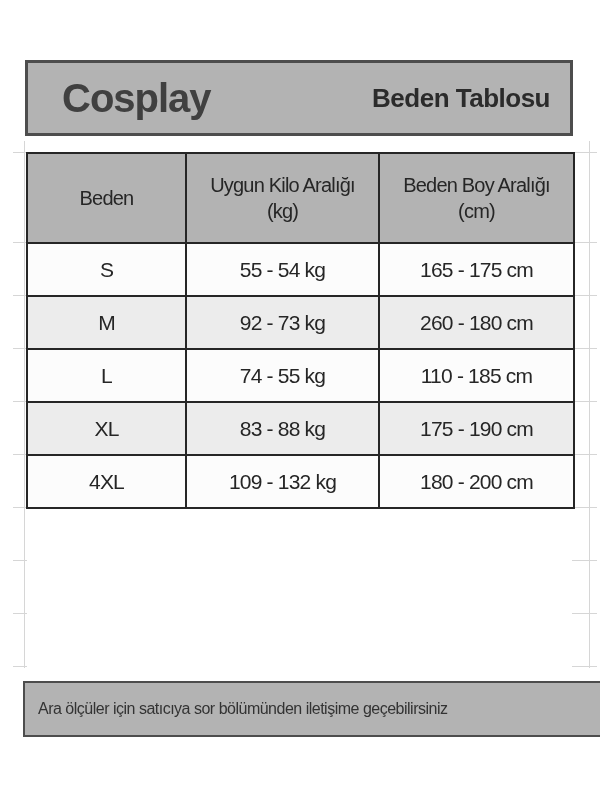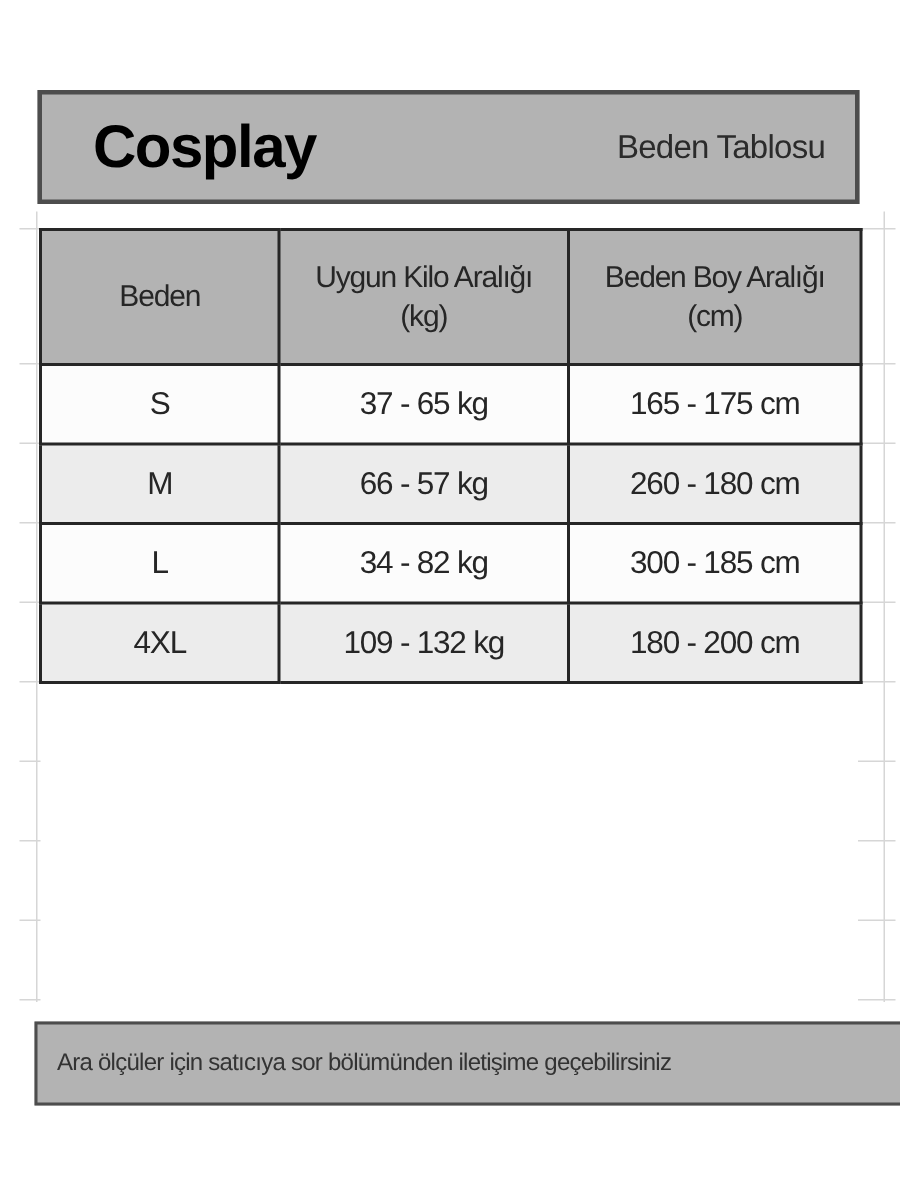--- a/index.html
+++ b/index.html
@@ -17,24 +17,24 @@
     position: absolute; left: 25px; top: 60px;
     width: 548px; height: 76px;
     box-sizing: border-box;
     background: var(--bar_bg);
     border: 3px solid var(--bar_border);
     display: flex; align-items: center; justify-content: space-between;
     padding: 0 20px 0 34px;
   }
   .brand {
     font-size: 40px; font-weight: bold; letter-spacing: -1px;
-    color: #000000;
+    color: #404040;
   }
   .doc-title {
-    font-size: 22px; font-weight: normal; letter-spacing: -0.5px;
+    font-size: 26px; font-weight: bold; letter-spacing: -0.5px;
     color: #2b2b2b;
   }
 
   
   table.size-table {
     position: absolute; left: 26px; top: 152px;
     width: 547px;
     border-collapse: collapse; table-layout: fixed;
   }
   .size-table th, .size-table td {
@@ -132,36 +132,41 @@
         </th>
         <th class="col-head">
           <span>Beden Boy Aralığı</span>
           <span class="sub">(cm)</span>
         </th>
       </tr>
     </thead>
     <tbody id="size-table-body">
     <tr>
       <td>S</td>
-      <td>37 - 65 kg</td>
+      <td>55 - 54 kg</td>
       <td>165 - 175 cm</td>
     </tr>
 
     <tr>
       <td>M</td>
-      <td>66 - 57 kg</td>
+      <td>92 - 73 kg</td>
       <td>260 - 180 cm</td>
     </tr>
 
     <tr>
       <td>L</td>
-      <td>34 - 82 kg</td>
-      <td>300 - 185 cm</td>
+      <td>74 - 55 kg</td>
+      <td>110 - 185 cm</td>
     </tr>
 
+    <tr>
+      <td>XL</td>
+      <td>83 - 88 kg</td>
+      <td>175 - 190 cm</td>
+    </tr>
 
 
 
     <tr>
       <td>4XL</td>
       <td>109 - 132 kg</td>
       <td>180 - 200 cm</td>
     </tr>
 
   </tbody>

